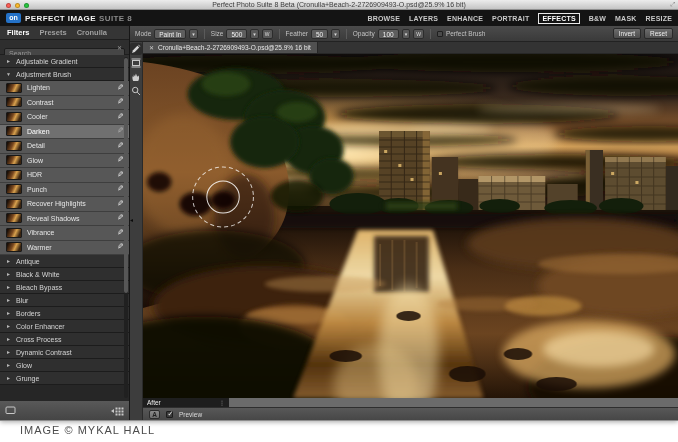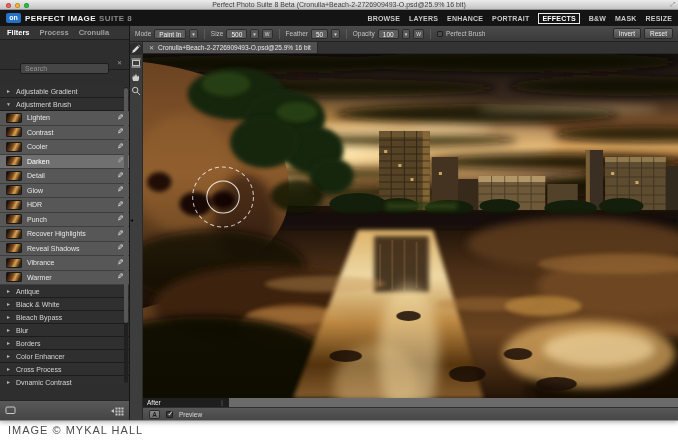--- a/index.html
+++ b/index.html
@@ -16,25 +16,25 @@
   
   .appbar { position:absolute; left:0; top:10px; width:100%; height:16px; background:#141414; display:flex; align-items:center; padding:0 6px; }
   .logo-mark { width:15px; height:10px; background:#2472c8; border-radius:2px; color:#fff; font-weight:bold; font-size:7px; line-height:10px; text-align:center; }
   .brand { font-size:8px; font-weight:bold; color:#f2f2f2; letter-spacing:.4px; margin-left:4px; }
   .suite { font-size:8px; font-weight:bold; color:#8a8a8a; letter-spacing:.4px; margin-left:3px; }
   .menu { margin-left:auto; display:flex; align-items:center; gap:9px; }
   .menu-item { font-size:7px; font-weight:bold; color:#c9c9c9; letter-spacing:.2px; cursor:pointer; }
   .menu-item.active { border:1px solid #e9e9e9; color:#fff; padding:1px 3px; }
 
   
-  .sidebar { position:absolute; left:0; top:26px; width:130px; height:394px; background:#2e2e2e; border-right:1px solid #161616; display:flex; flex-direction:column;gap:15px; }
+  .sidebar { position:absolute; left:0; top:26px; width:130px; height:394px; background:#2e2e2e; border-right:1px solid #161616; display:flex; flex-direction:column; }
   .sb-tabs { height:14px; flex:0 0 14px; display:flex; align-items:center; gap:10px; padding:0 7px; background:#353535; border-bottom:1px solid #1e1e1e; }
   .sb-tab { font-size:7.5px; font-weight:bold; color:#9f9f9f; cursor:pointer; }
   .sb-tab.active { color:#fff; }
-  .sb-search { flex:0 0 15px; height:15px; padding:2px 20px; border-bottom:1px solid #1e1e1e; position:relative; }
+  .sb-search { flex:0 0 15px; height:15px; padding:2px 4px; border-bottom:1px solid #1e1e1e; position:relative; }
   .sb-search input { width:100%; height:11px; background:#464646; border:1px solid #1d1d1d; border-radius:2px; color:#ddd; font-size:7px; padding:0 10px 0 4px; font-family:"Liberation Sans", sans-serif; }
   .sb-search input::placeholder { color:#949494; }
   .sb-clear { position:absolute; right:7px; top:4px; font-size:6px; color:#999; cursor:pointer; }
   .sb-list { flex:1 1 auto; overflow:hidden; position:relative; background:#262626; }
   .sb-header { height:13px; display:flex; align-items:center; gap:4px; padding:0 6px; background:#2f2f2f; border-bottom:1px solid #1c1c1c; cursor:pointer; }
   .sb-header .tri { font-size:5px; color:#b5b5b5; width:6px; }
   .sb-header .hl { font-size:7px; color:#d4d4d4; }
   .sb-item { height:14.5px; display:flex; align-items:center; gap:5px; padding:0 5px 0 6px; background:#575757; border-bottom:1px solid #3e3e3e; cursor:pointer; }
   .sb-item.selected { background:#707070; }
   .sb-item .thumb { width:16px; height:10px; border:1px solid #191919; border-radius:1px; flex:0 0 16px;
@@ -76,21 +76,21 @@
   .statusbar { flex:0 0 13px; background:linear-gradient(#585858,#474747); border-top:1px solid #2e2e2e; display:flex; align-items:center; gap:6px; padding:0 6px; }
   .proof-btn { width:11px; height:9px; background:linear-gradient(#8a8a8a,#6e6e6e); border:1px solid #2c2c2c; border-radius:2px; font-size:6.5px; font-weight:bold; color:#222; text-align:center; line-height:8px; cursor:pointer; }
   .pv-check { width:7px; height:7px; background:#3a3a3a; border:1px solid #1d1d1d; border-radius:1px; position:relative; cursor:pointer; }
   .pv-check.checked::after { content:"✓"; position:absolute; left:0.5px; top:-1.5px; font-size:7px; color:#e8e8e8; }
   .pv-label { font-size:6.5px; color:#ddd; }
 
   .pane-arrow { position:absolute; font-size:6px; color:#0b0b0b; top:216px; z-index:5; }
   .pane-arrow.left { left:130px; } .pane-arrow.right { right:1px; }
 
   
-  .caption { position:absolute; left:8px; top:424px; font-size:11px; color:#4c4c4c; letter-spacing:1px;text-align:center; }
+  .caption { position:absolute; left:20px; top:424px; font-size:11px; color:#4c4c4c; letter-spacing:1px;text-align:center; }
 
   svg .ic { stroke:#c8c8c8; fill:none; stroke-width:1; }
 </style>
 </head>
 <body>
 
 <div class="window">
 
   <div class="titlebar">
     <span class="tl red"></span>
@@ -139,21 +139,21 @@
     <span class="tb-label">Perfect Brush</span>
     <div class="tb-right">
       <span class="tb-btn">Invert</span>
       <span class="tb-btn">Reset</span>
     </div>
   </div>
 
   <div class="sidebar">
     <div class="sb-tabs">
       <span class="sb-tab active">Filters</span>
-      <span class="sb-tab">Process</span>
+      <span class="sb-tab">Presets</span>
       <span class="sb-tab">Cronulla</span>
     </div>
     <div class="sb-search">
       <input placeholder="Search" style="">
       <span class="sb-clear">✕</span>
     </div>
     <div class="sb-list">
       <div class="sb-header">
         <span class="tri">►</span>
         <span class="hl">Adjustable Gradient</span>

